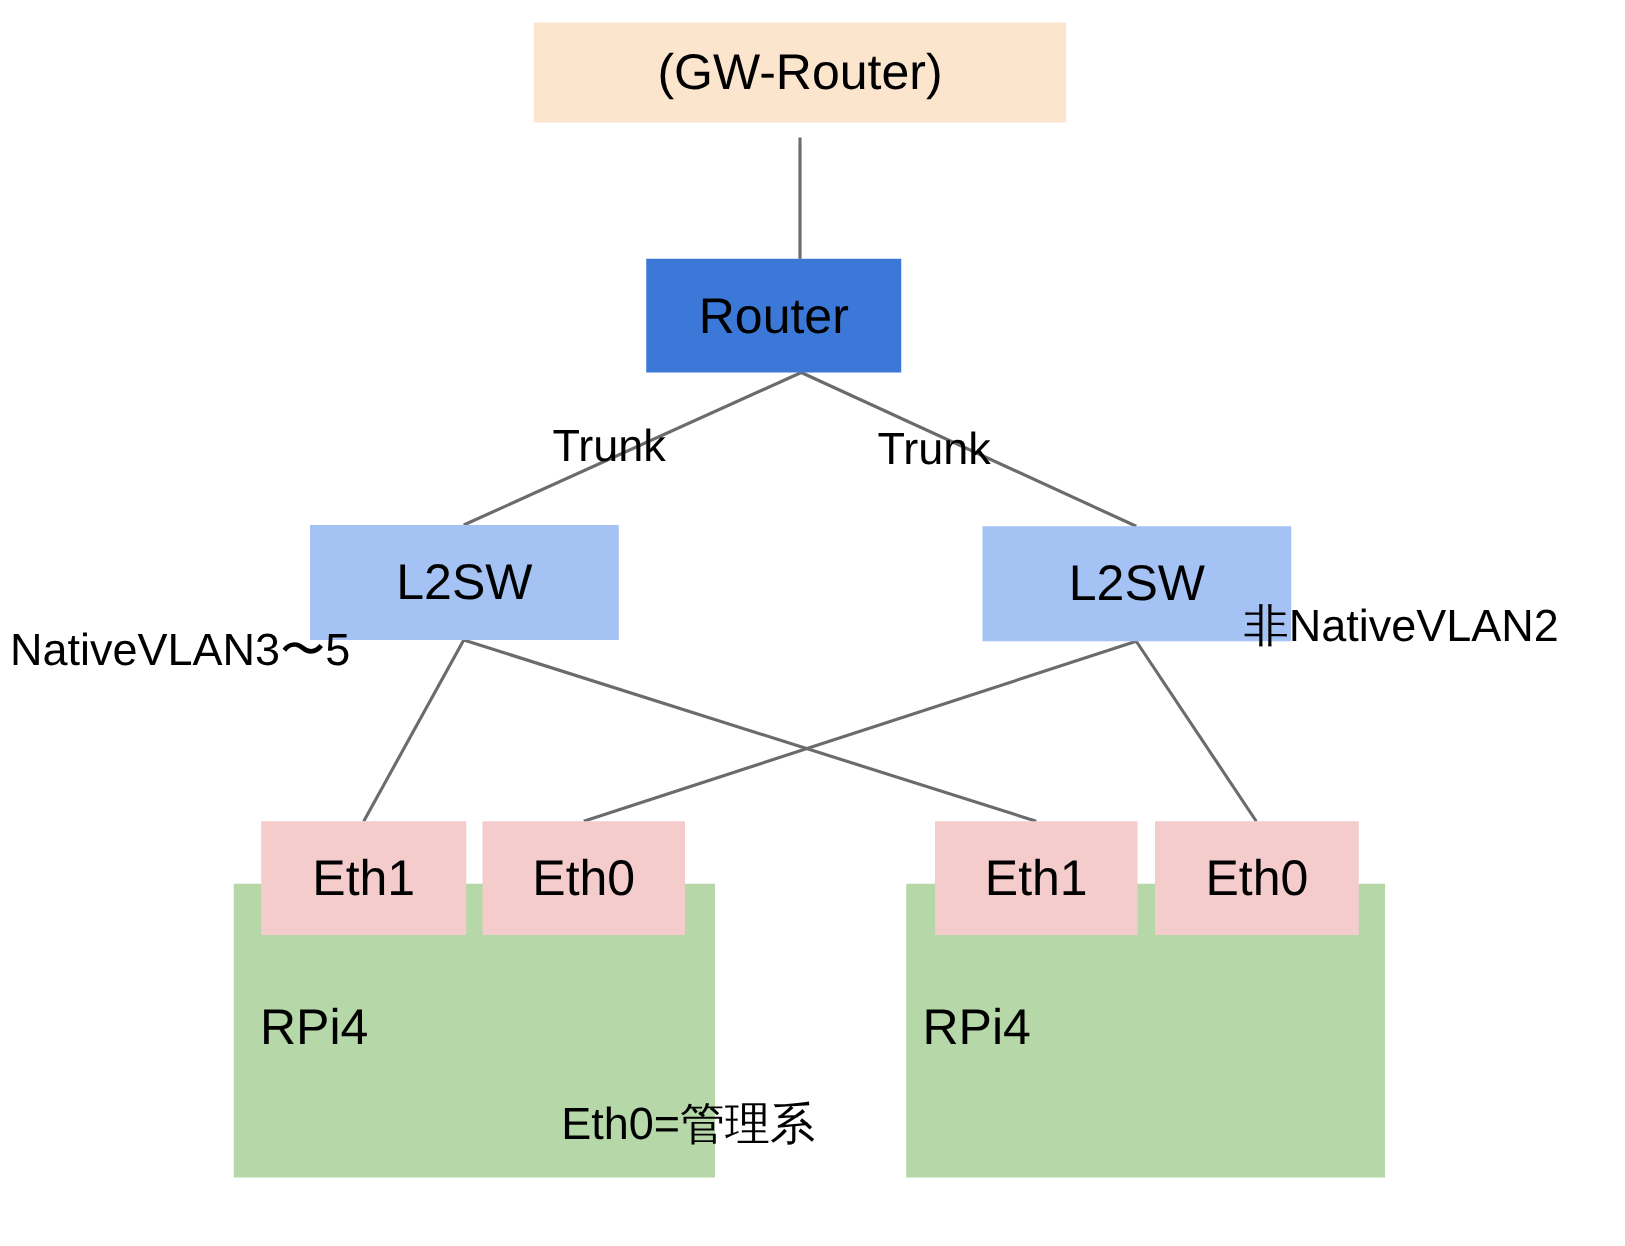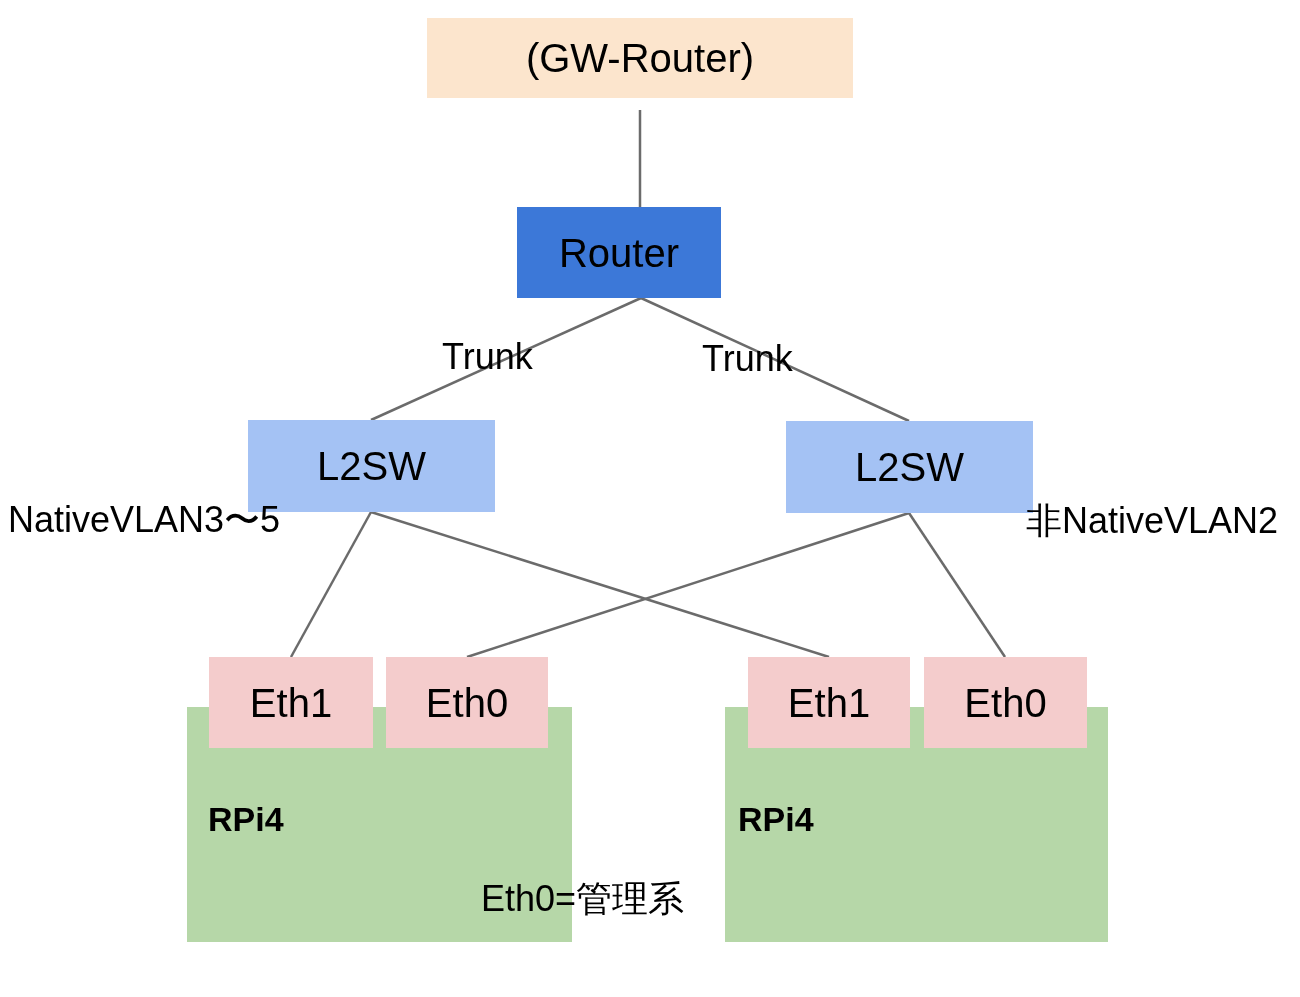--- a/index.html
+++ b/index.html
@@ -47,38 +47,37 @@
   .rpi-l   { left: 187px; top: 707px; width: 385px; height: 235px; background: #b6d7a8; justify-content: flex-start; align-items: flex-start; }
   .rpi-r   { left: 725px; top: 707px; width: 383px; height: 235px; background: #b6d7a8; justify-content: flex-start; align-items: flex-start; }
   .eth     { background: #f4cccc; z-index: 3; align-items: center; }
   .eth1-l  { left: 209px; top: 657px; width: 164px; height: 91px; }
   .eth0-l  { left: 386px; top: 657px; width: 162px; height: 91px; }
   .eth1-r  { left: 748px; top: 657px; width: 162px; height: 91px; }
   .eth0-r  { left: 924px; top: 657px; width: 163px; height: 91px; }
   .rpi-label {
     position: absolute;
     line-height: 1;
-    font-size: 34px;
-    font-weight: bold;
+    font-size: 40px;
   }
   .rpi-l .rpi-label { left: 21px; top: 95px; }
   .rpi-r .rpi-label { left: 13px; top: 95px; }
   
   .floating {
     position: absolute;
     font-size: 36px;
     line-height: 1.18;
     white-space: nowrap;
     z-index: 4;
   }
   .trunk-l { left: 442px; top: 336px; }
   .trunk-r { left: 702px; top: 338px; }
   .vlan-l  { left: 8px;   top: 483px; margin-top: 16px; }
-  .vlan-r  { left: 995px; top: 500px; margin-left: 31px; }
-  .legend  { left: 481px; top: 878px; }
+  .vlan-r  { left: 995px; top: 480px; }
+  .legend  { left: 449px; top: 878px; }
 </style>
 </head>
 <body>
 
 <div class="canvas">
 
   <svg class="links" viewBox="0 0 1300 997">
     <line x1="640" y1="110" x2="640" y2="207"></line>
     <line x1="641" y1="298" x2="371" y2="420"></line>
     <line x1="641" y1="298" x2="909" y2="421"></line>

